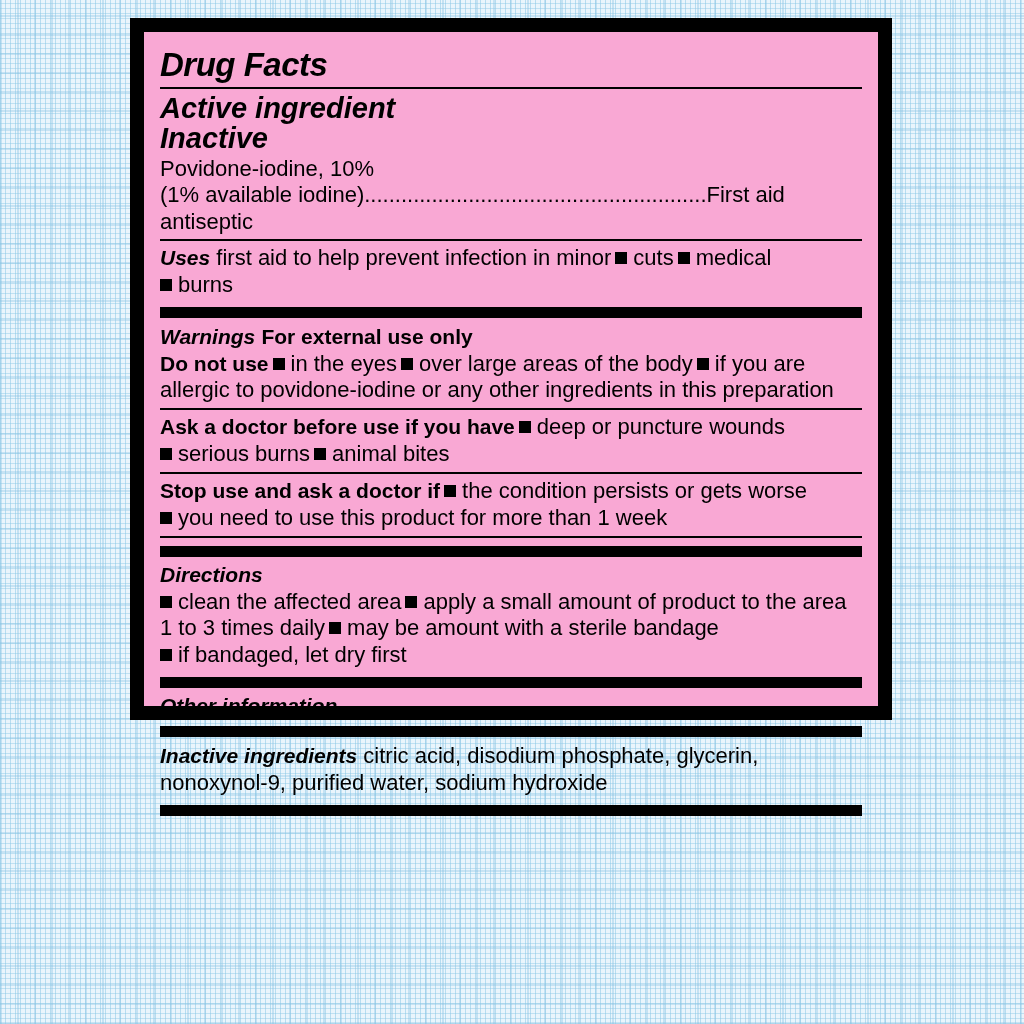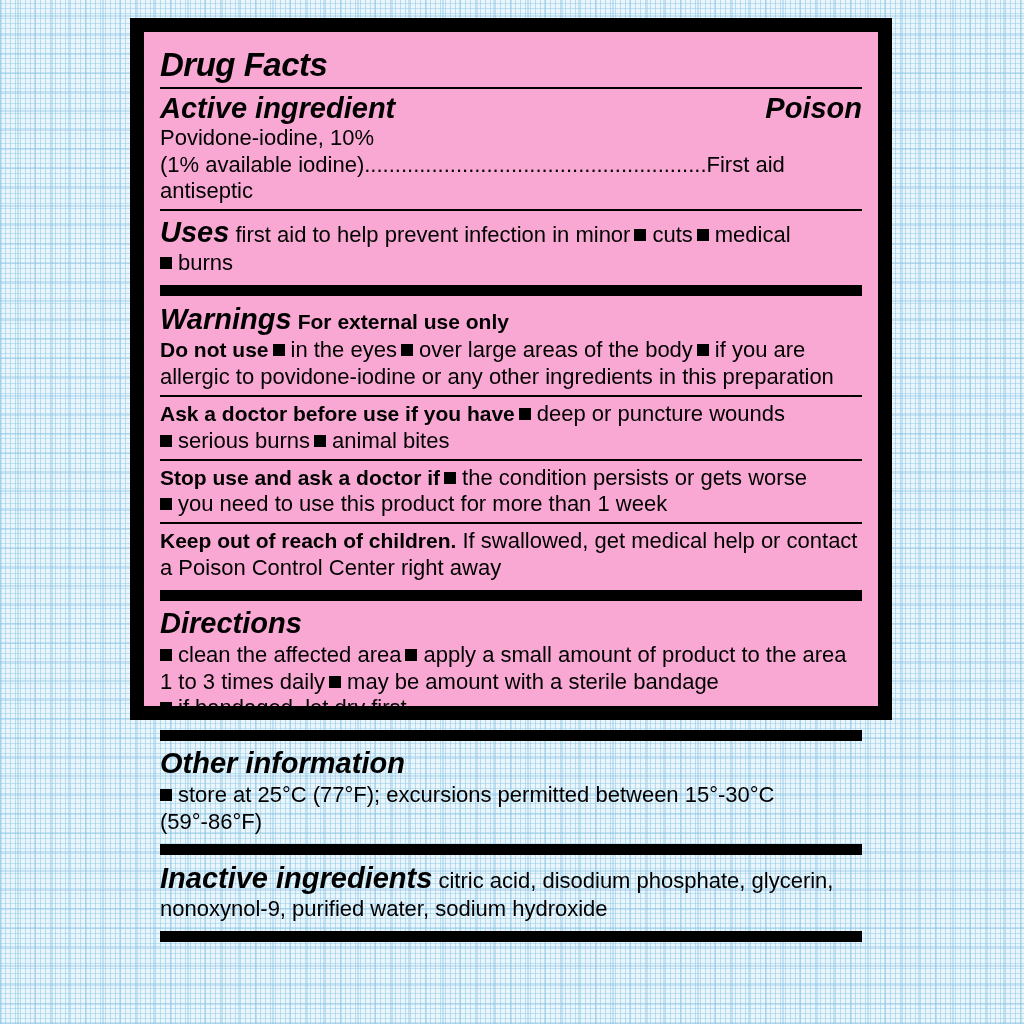--- a/index.html
+++ b/index.html
@@ -57,42 +57,43 @@
     margin: 4px 0 4px 0;
   }
   .rule-thick {
     height: 11px;
     background: #000;
     margin: 8px 0 6px 0;
   }
 
   .row-head {
     display: flex;
-    justify-content: space-between;
+    justify-content: flex-start;
     align-items: baseline;
+    flex-direction: column;
   }
   .h-active {
     font-size: 29px;
     font-weight: bold;
     font-style: italic;
     line-height: 1.05;
   }
   .h-purpose {
     font-size: 29px;
     font-weight: bold;
     font-style: italic;
     line-height: 1.05;
   }
 
   .body-text {
     font-size: 22px;
     line-height: 1.20;
   }
   .sec-head {
-    font-size: 29px;
+    font-size: 21px;
     font-weight: bold;
     font-style: italic;
   }
   .sec-head-sm {
     font-size: 21px;
     font-weight: bold;
   }
   .inline-block-wrap {
     font-size: 22px;
     line-height: 1.22;
@@ -122,21 +123,21 @@
 <div class="bg-texture"></div>
 
 <div class="panel">
   <div class="panel-inner">
 
     <div class="df-title">Drug Facts</div>
     <div class="rule-thin"></div>
 
     <div class="row-head">
       <div class="h-active">Active ingredient</div>
-      <div class="h-purpose">Poison</div>
+      <div class="h-purpose">Inactive</div>
     </div>
     <div class="body-text blk">Povidone-iodine, 10%</div>
     <div class="body-text tight"><span>(1% available iodine)</span><span>........................................................</span><span>First aid antiseptic</span></div>
 
     <div class="rule-thin"></div>
 
     <div class="inline-block-wrap">
       <span class="sec-head">Uses</span>
       <span>first aid to help prevent infection in minor</span><span class="sq"></span><span>cuts</span><span class="sq"></span><span>medical</span><br>
       <span class="sq-lead"></span><span>burns</span>
@@ -161,39 +162,32 @@
 
     <div class="rule-thin"></div>
 
     <div class="inline-block-wrap">
       <span class="sec-head-sm">Stop use and ask a doctor if</span><span class="sq"></span><span>the condition persists or gets worse</span><br>
       <span class="sq-lead"></span><span>you need to use this product for more than 1 week</span>
     </div>
 
     <div class="rule-thin"></div>
 
-    <div class="inline-block-wrap">
-      <span class="sec-head-sm">Keep out of reach of children.</span>
-      <span>If swallowed, get medical help or contact a Poison Control Center right away</span>
-    </div>
 
     <div class="rule-thick"></div>
 
     <div class="sec-head">Directions</div>
     <div class="inline-block-wrap blk">
       <span class="sq-lead"></span><span>clean the affected area</span><span class="sq"></span><span>apply a small amount of product to the area 1 to 3 times daily</span><span class="sq"></span><span>may be amount with a sterile bandage</span><br>
       <span class="sq-lead"></span><span>if bandaged, let dry first</span>
     </div>
 
     <div class="rule-thick"></div>
 
     <div class="sec-head">Other information</div>
-    <div class="inline-block-wrap blk">
-      <span class="sq-lead"></span><span>store at 25°C (77°F); excursions permitted between 15°-30°C (59°-86°F)</span>
-    </div>
 
     <div class="rule-thick"></div>
 
     <div class="inline-block-wrap">
       <span class="sec-head">Inactive ingredients</span>
       <span>citric acid, disodium phosphate, glycerin, nonoxynol-9, purified water, sodium hydroxide</span>
     </div>
 
     <div class="rule-thick"></div>
 

